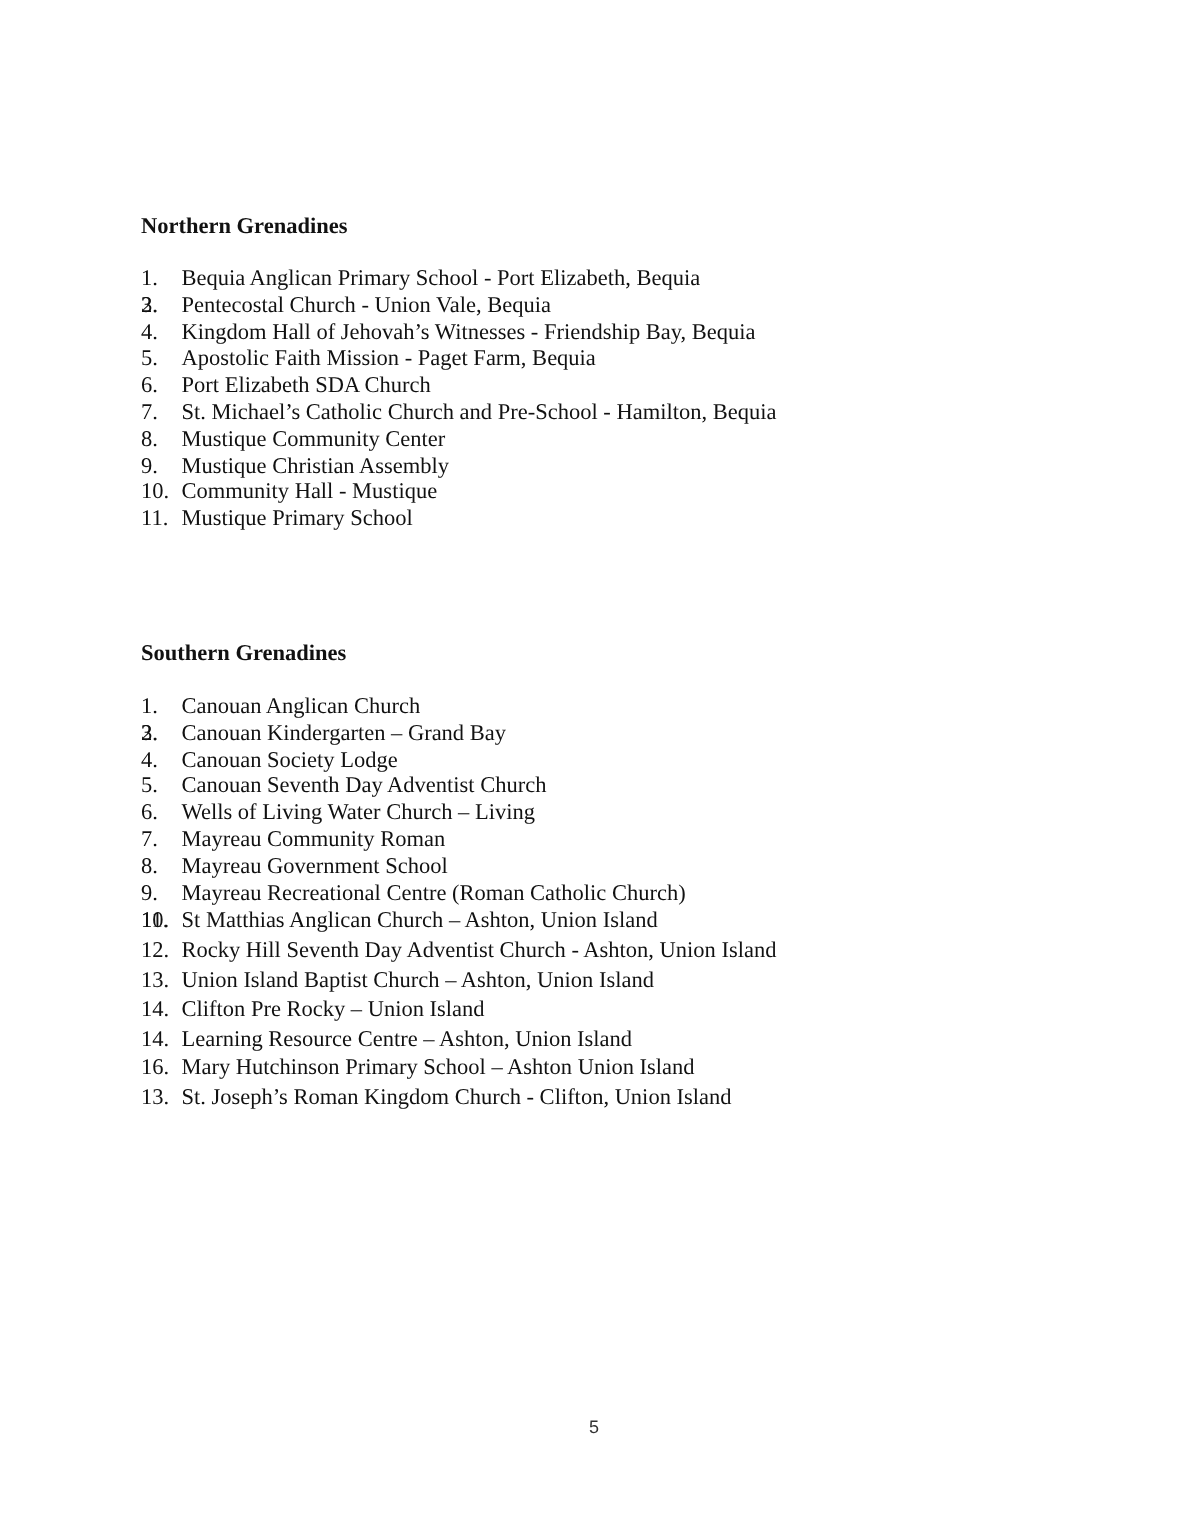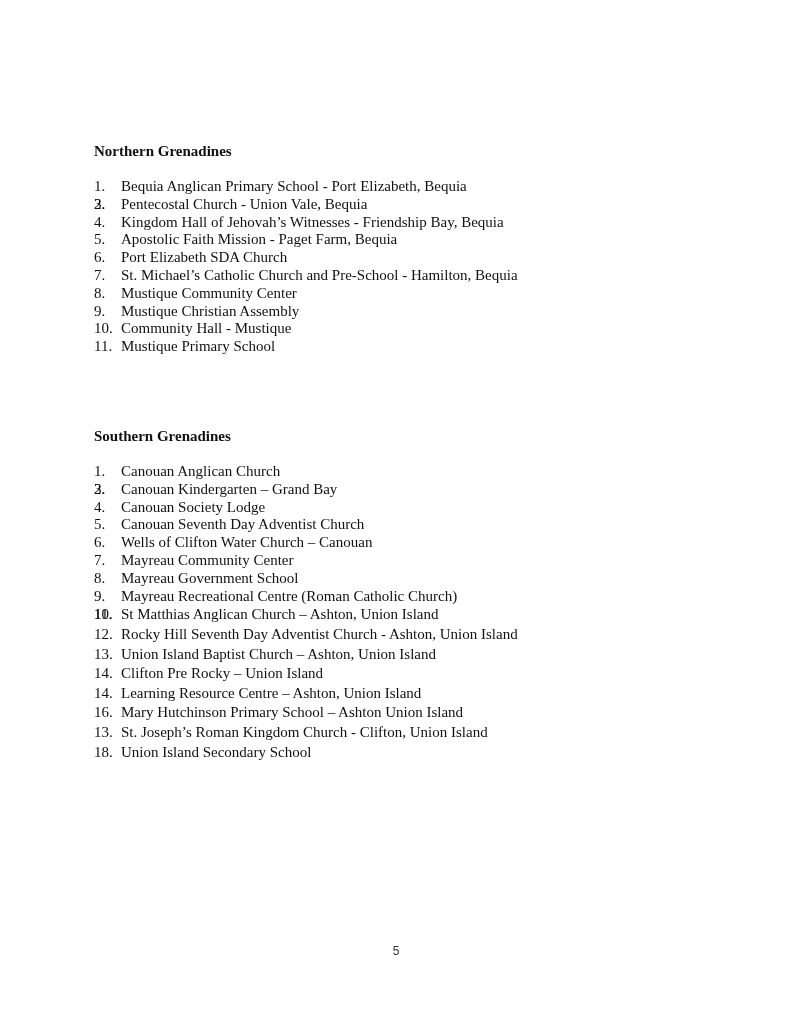--- a/index.html
+++ b/index.html
@@ -89,30 +89,29 @@
   </div>
 
   <div class="section" id="section-south">
     <div class="section-heading">Southern Grenadines</div>
     <ol class="site-list">
         <li><span class="num">1.</span><span class="txt">Canouan Anglican Church</span></li>
         <li><span class="num">2.</span></li>
         <li><span class="num">3.</span><span class="txt">Canouan Kindergarten – Grand Bay</span></li>
         <li><span class="num">4.</span><span class="txt">Canouan Society Lodge</span></li>
         <li><span class="num">5.</span><span class="txt">Canouan Seventh Day Adventist Church</span></li>
-        <li><span class="num">6.</span><span class="txt">Wells of Clifton Water Church – Canouan</span></li>
-        <li><span class="num">7.</span><span class="txt">Mayreau Community Center</span></li>
+        <li><span class="num">6.</span><span class="txt">Wells of Living Water Church – Living</span></li>
+        <li><span class="num">7.</span><span class="txt">Mayreau Community Roman</span></li>
         <li><span class="num">8.</span><span class="txt">Mayreau Government School</span></li>
         <li><span class="num">9.</span><span class="txt">Mayreau Recreational Centre (Roman Catholic Church)</span></li>
         <li><span class="num">10.</span></li>
         <li><span class="num">11.</span><span class="txt">St Matthias Anglican Church – Ashton, Union Island</span></li>
         <li><span class="num">12.</span><span class="txt">Rocky Hill Seventh Day Adventist Church - Ashton, Union Island</span></li>
         <li><span class="num">13.</span><span class="txt">Union Island Baptist Church – Ashton, Union Island</span></li>
         <li><span class="num">14.</span><span class="txt">Clifton Pre Rocky – Union Island</span></li>
         <li><span class="num">14.</span><span class="txt">Learning Resource Centre – Ashton, Union Island</span></li>
         <li><span class="num">16.</span><span class="txt">Mary Hutchinson Primary School – Ashton Union Island</span></li>
         <li><span class="num">13.</span><span class="txt">St. Joseph’s Roman Kingdom Church - Clifton, Union Island</span></li>
-        <li><span class="num">18.</span><span class="txt">Union Island Secondary School</span></li>
       </ol>
   </div>
 
   <div class="page-number">5</div>
 </div>
 
 </body></html>

